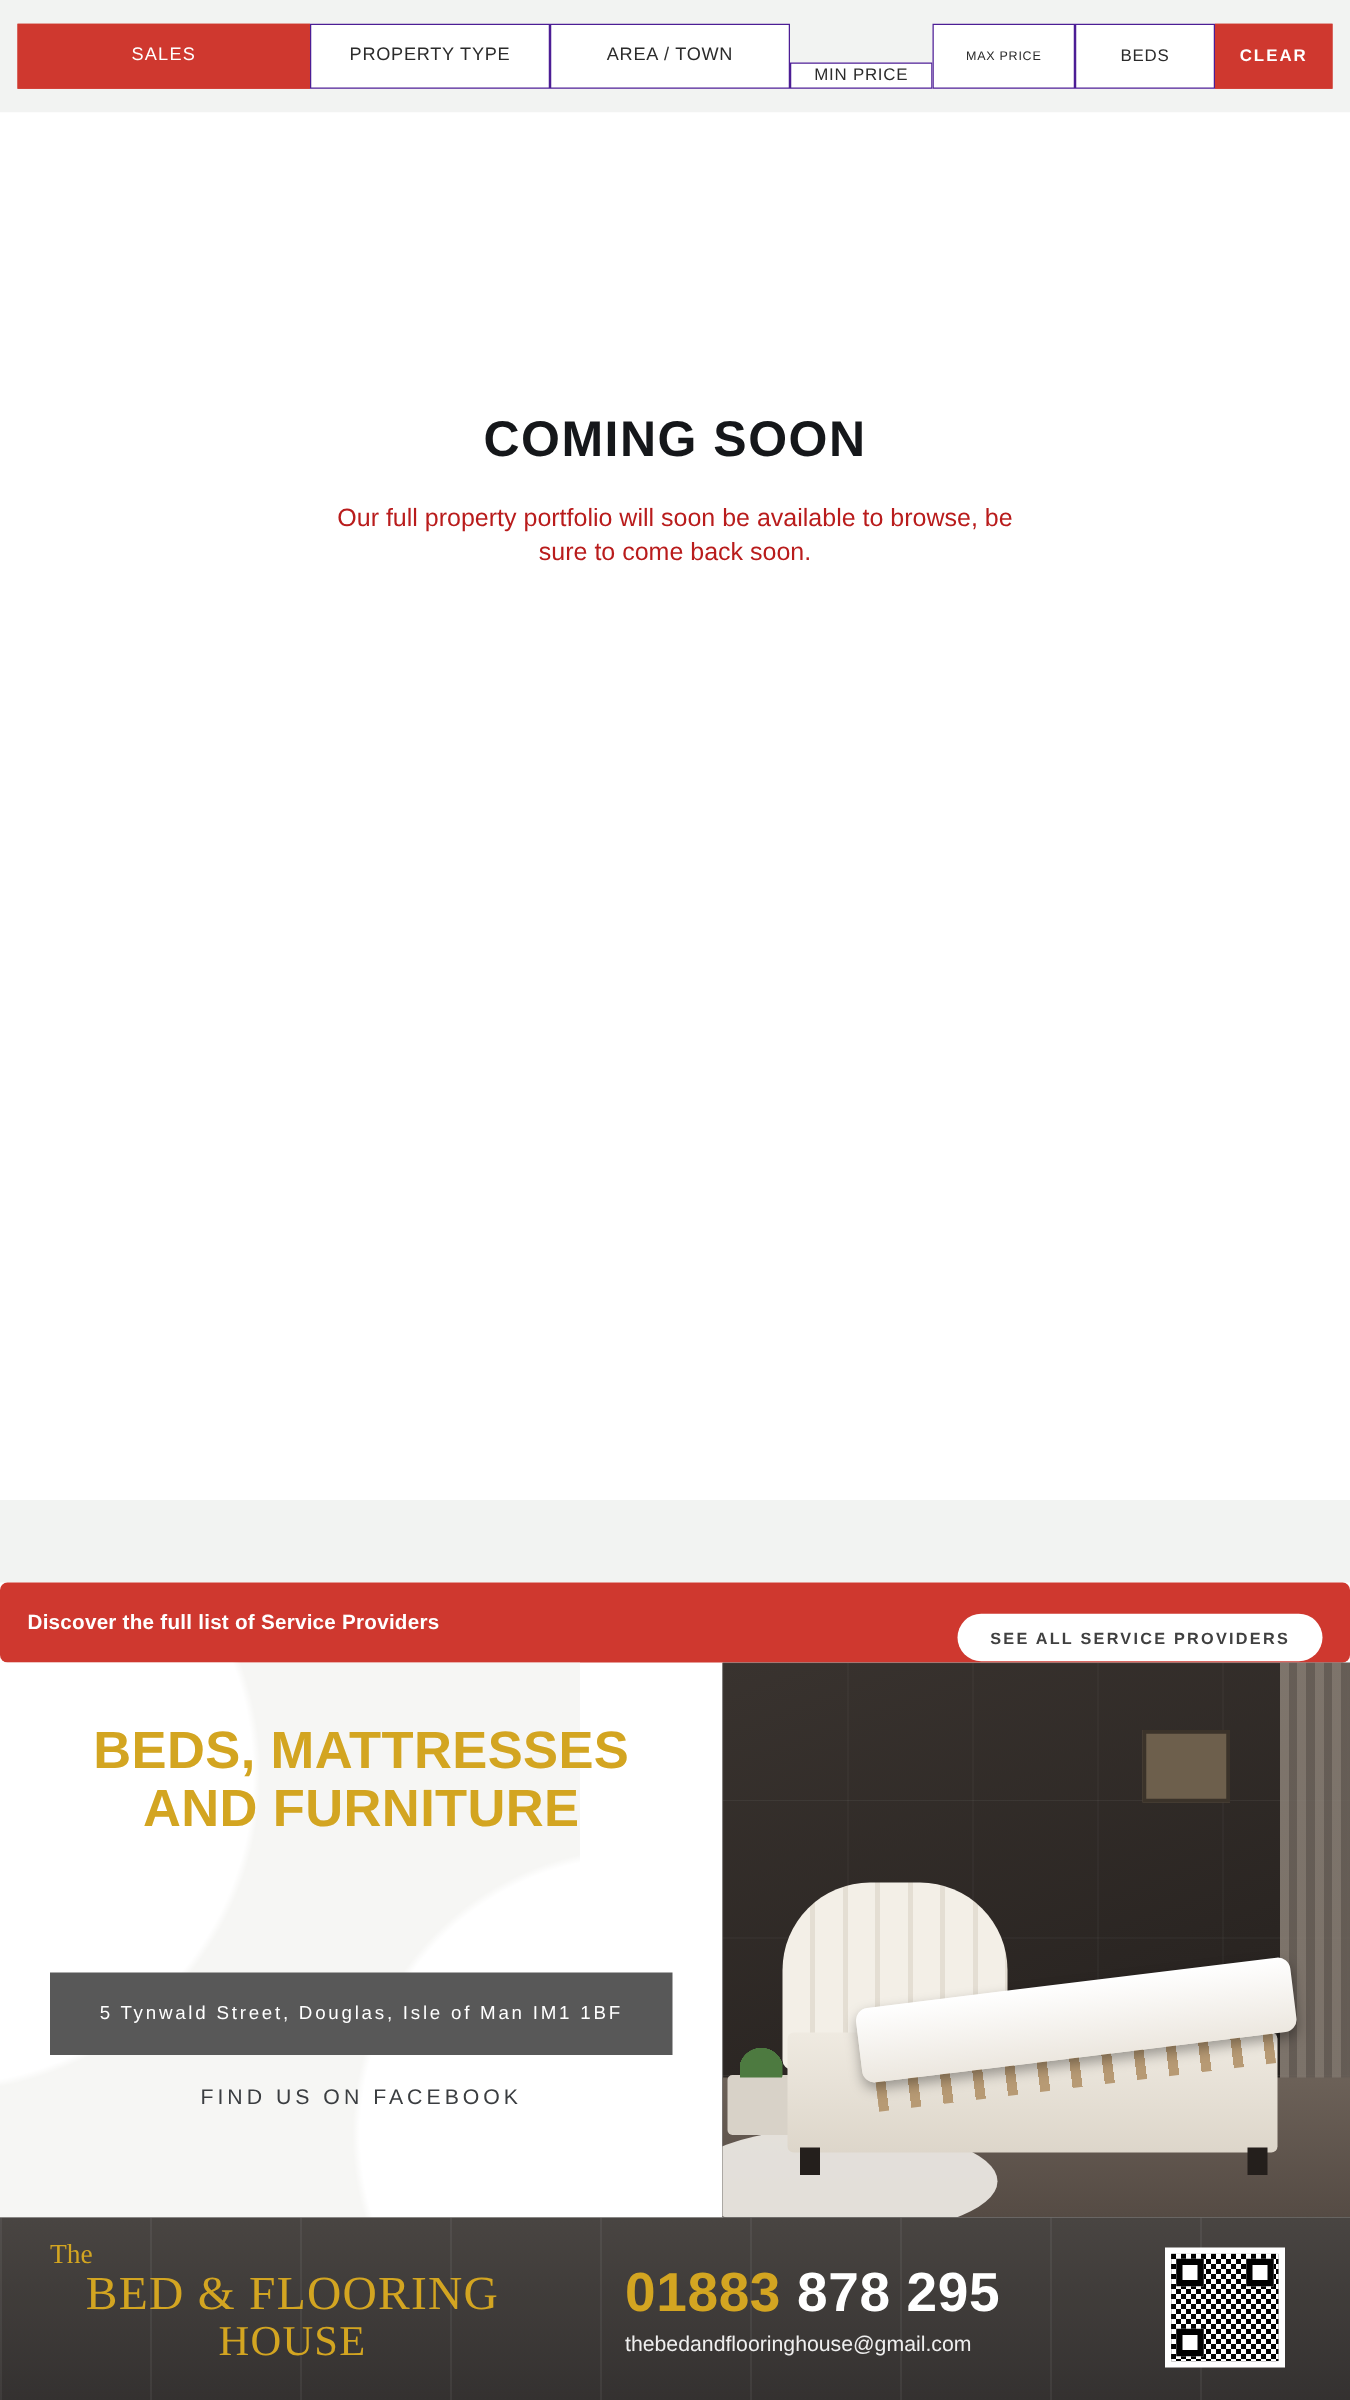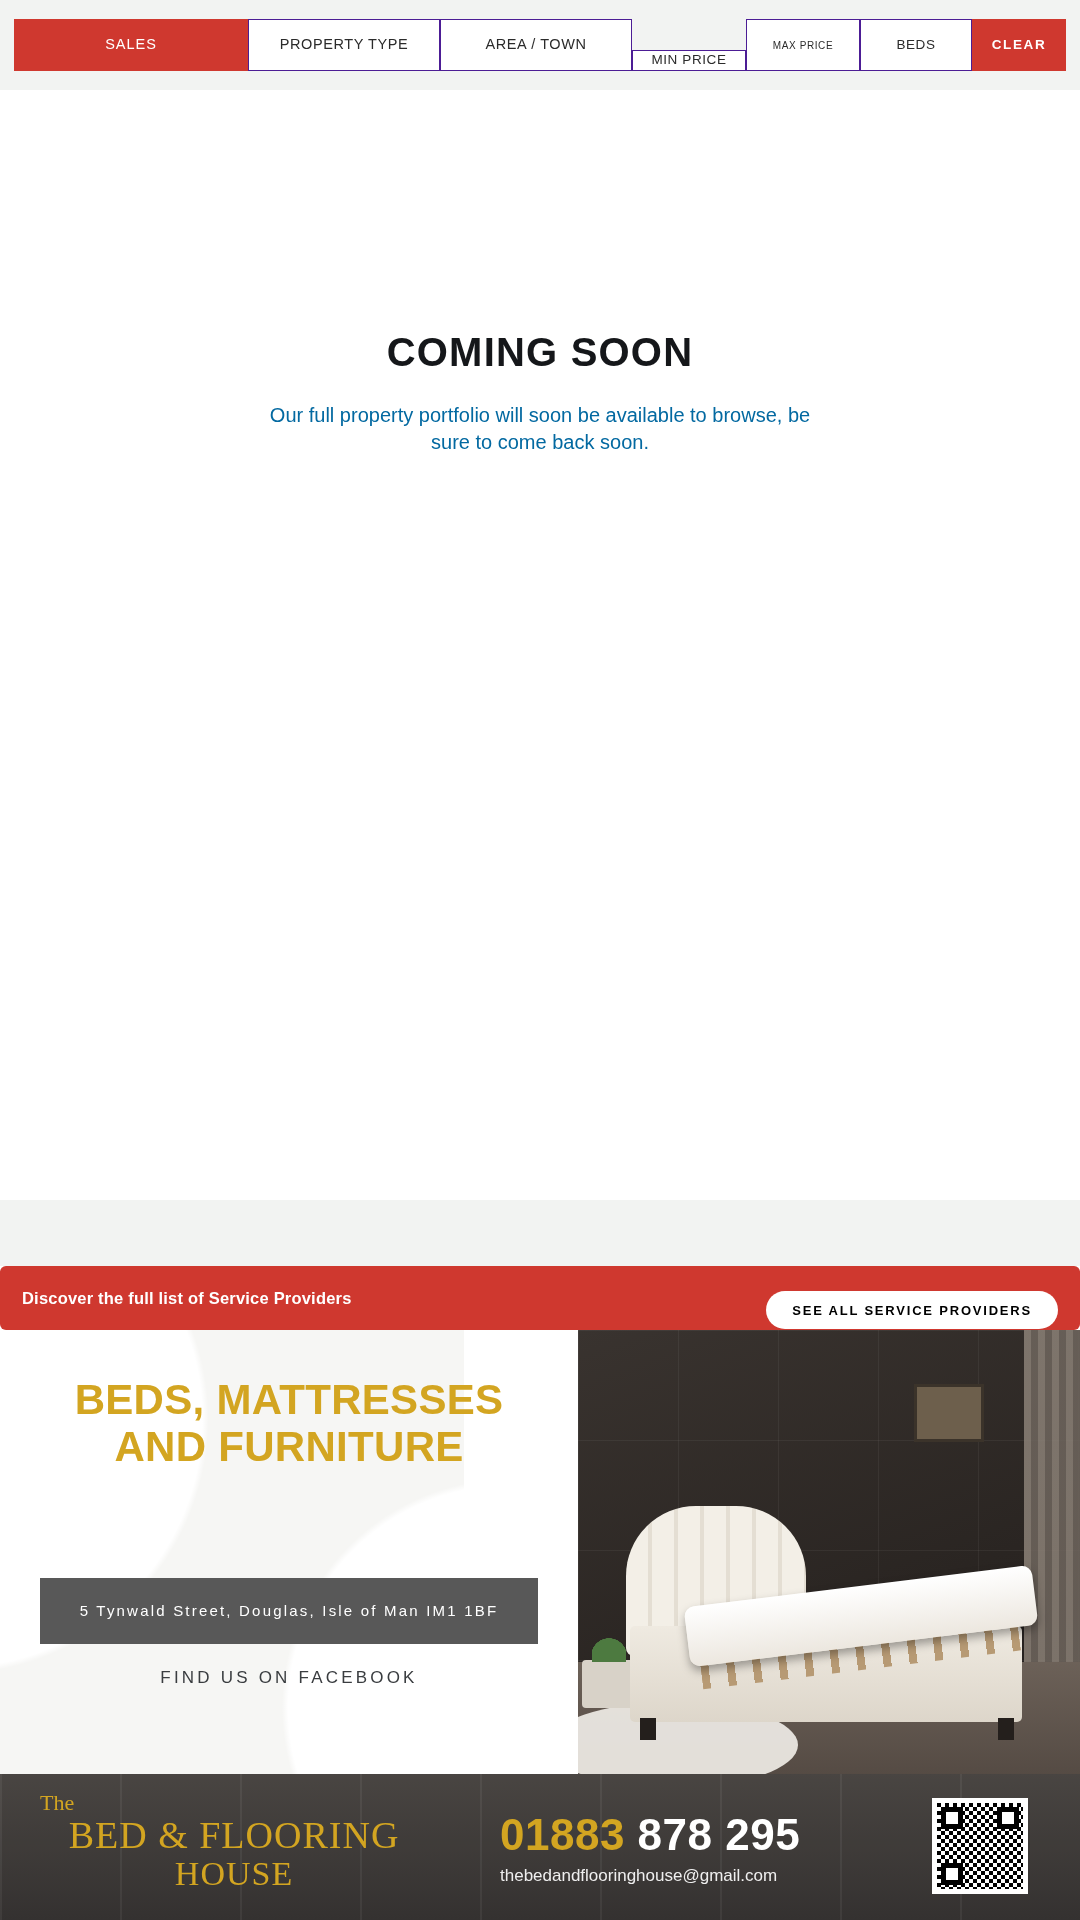--- a/index.html
+++ b/index.html
@@ -81,21 +81,21 @@
     color: #15171a;
   }
   .coming-sub {
     position: absolute;
     top: 312px;
     left: 250px;
     width: 580px;
     text-align: center;
     font-size: 20px;
     line-height: 1.35;
-    color: #0369a1;
+    color: #b91c1c;
   }
 
   
   .grey-band {
     position: absolute;
     top: 1200px; left: 0;
     width: 1080px;
     height: 66px;
     background: #f2f3f2;
   }
@@ -114,21 +114,21 @@
     padding: 0 22px;
   }
   .sp-text {
     color: #ffffff;
     font-size: 16.5px;
     font-weight: bold;
     letter-spacing: 0.2px;
   }
   .sp-button {
     background: #ffffff;
-    color: #000000;
+    color: #404040;
     font-size: 13px;
     font-weight: bold;
     letter-spacing: 1.8px;
     border-radius: 22px;
     height: 38px;
     padding: 0 26px;
     display: flex;
     align-items: center;
     justify-content: center;
     margin-top: 24px;

